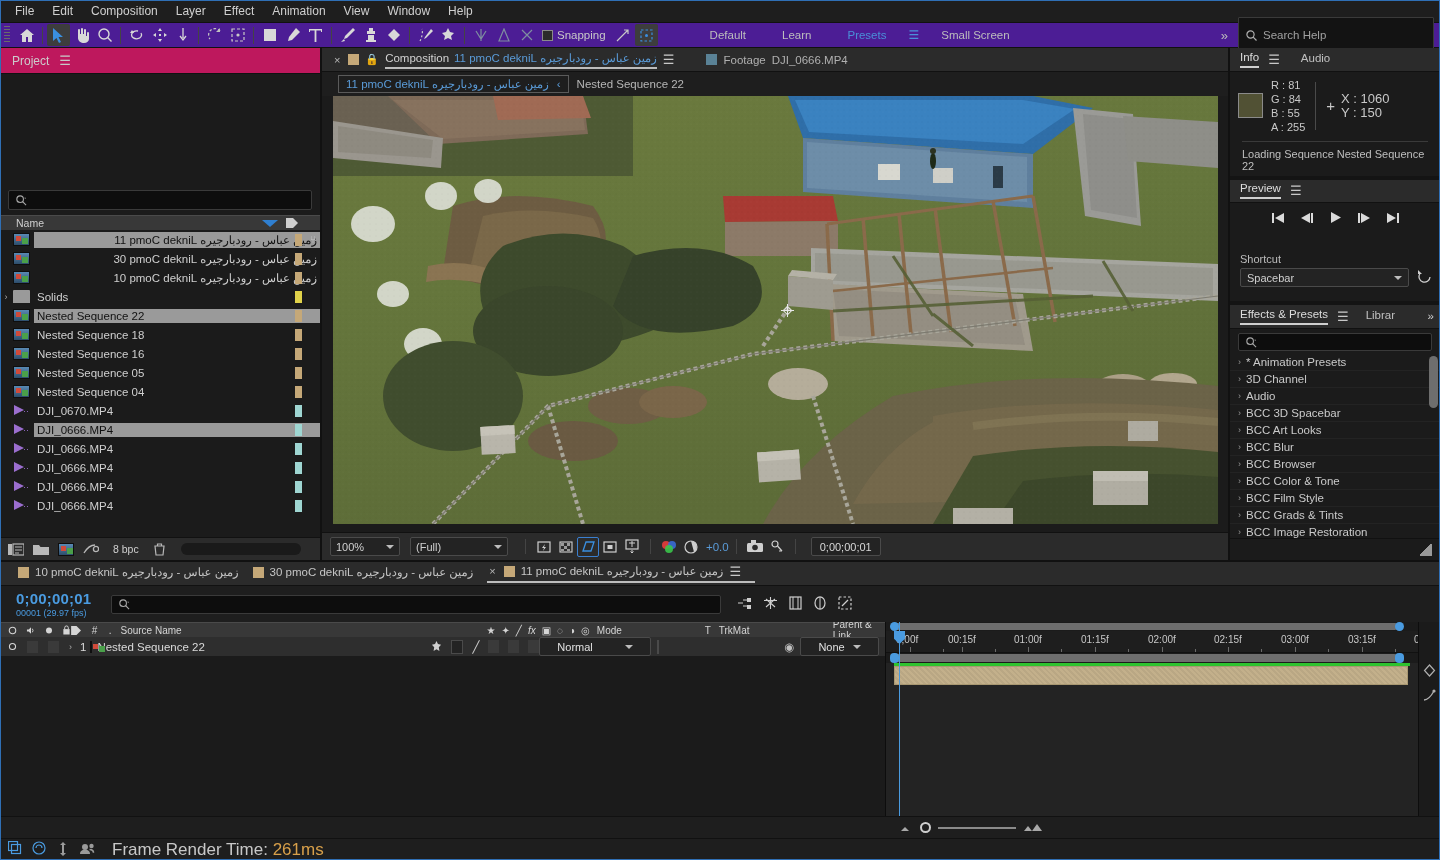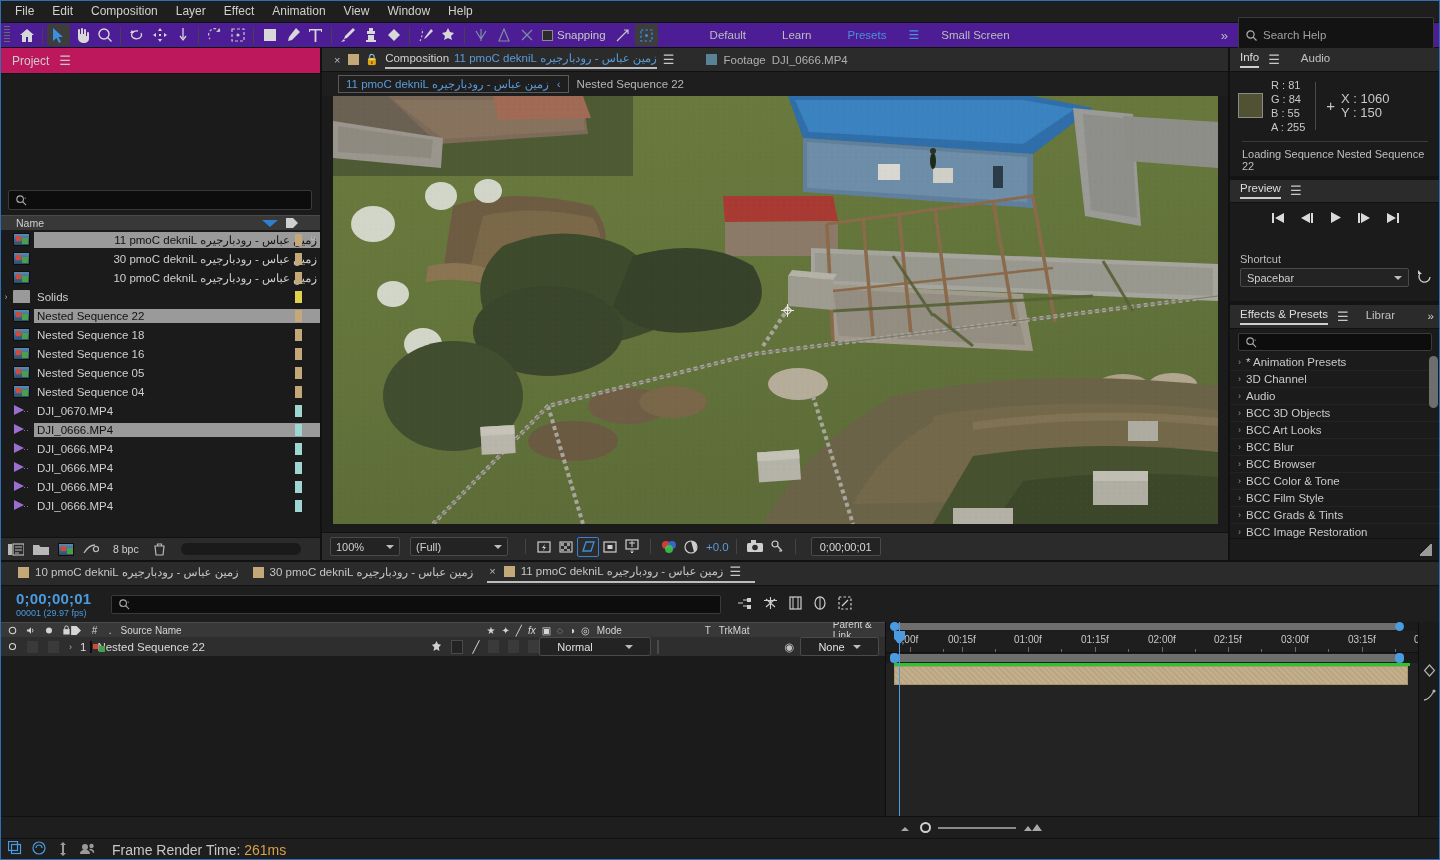--- a/index.html
+++ b/index.html
@@ -184,21 +184,21 @@
     clip-path: polygon(0 0, 100% 0, 100% 60%, 50% 100%, 0 60%); }
   .tl-rightstrip { width: 22px; background: #1b1b1b; border-left: 1px solid #0d0d0d; display: flex; flex-direction: column; align-items: center; padding-top: 42px; gap: 10px; color: #b0b0b0; }
   .tl-bottom { height: 22px; background: #1e1e1e; display: flex; align-items: center; border-top: 1px solid #111; }
   .zoomwidget { display: flex; align-items: center; gap: 7px; margin-left: 900px; }
   .zoomtrack { width: 78px; height: 2px; background: #8a8a8a; }
   .zoomknob { width: 11px; height: 11px; border: 2px solid #cfcfcf; border-radius: 50%; }
 
   
   .statusbar { height: 22px; background: #1e1e1e; display: flex; align-items: center; gap: 10px; padding-left: 8px; border-top: 1px solid #111; flex: 0 0 22px; }
   .stat-ico { color: #4a9be0; font-size: 12px; }
-  .frt { font-size: 14px; color: #c8c8c8; margin-left: 6px; }
+  .frt { font-size: 17px; color: #c8c8c8; margin-left: 6px; }
   .frt b { color: #d8a04a; font-weight: normal; }
   .app::after { content:""; position:absolute; inset:0; border:1px solid #2f6fb5; pointer-events:none; }
 </style>
 </head>
 <body>
 
 <div class="app">
 
 
   <div class="menubar">
@@ -848,21 +848,21 @@
             <div class="fx-row">
               <span class="tw">›</span>
               <span>3D Channel</span>
             </div>
             <div class="fx-row">
               <span class="tw">›</span>
               <span>Audio</span>
             </div>
             <div class="fx-row">
               <span class="tw">›</span>
-              <span>BCC 3D Objects</span>
+              <span>BCC 3D Spacebar</span>
             </div>
             <div class="fx-row">
               <span class="tw">›</span>
               <span>BCC Art Looks</span>
             </div>
             <div class="fx-row">
               <span class="tw">›</span>
               <span>BCC Blur</span>
             </div>
             <div class="fx-row">

